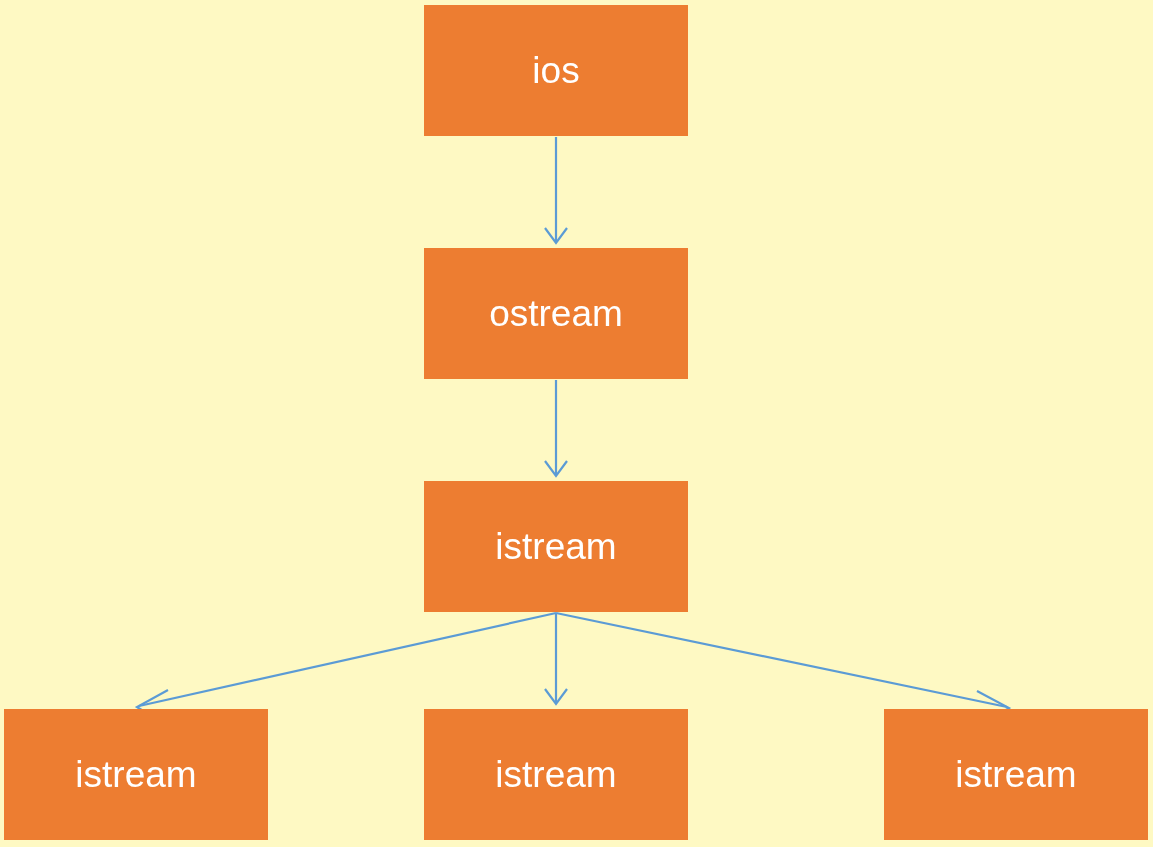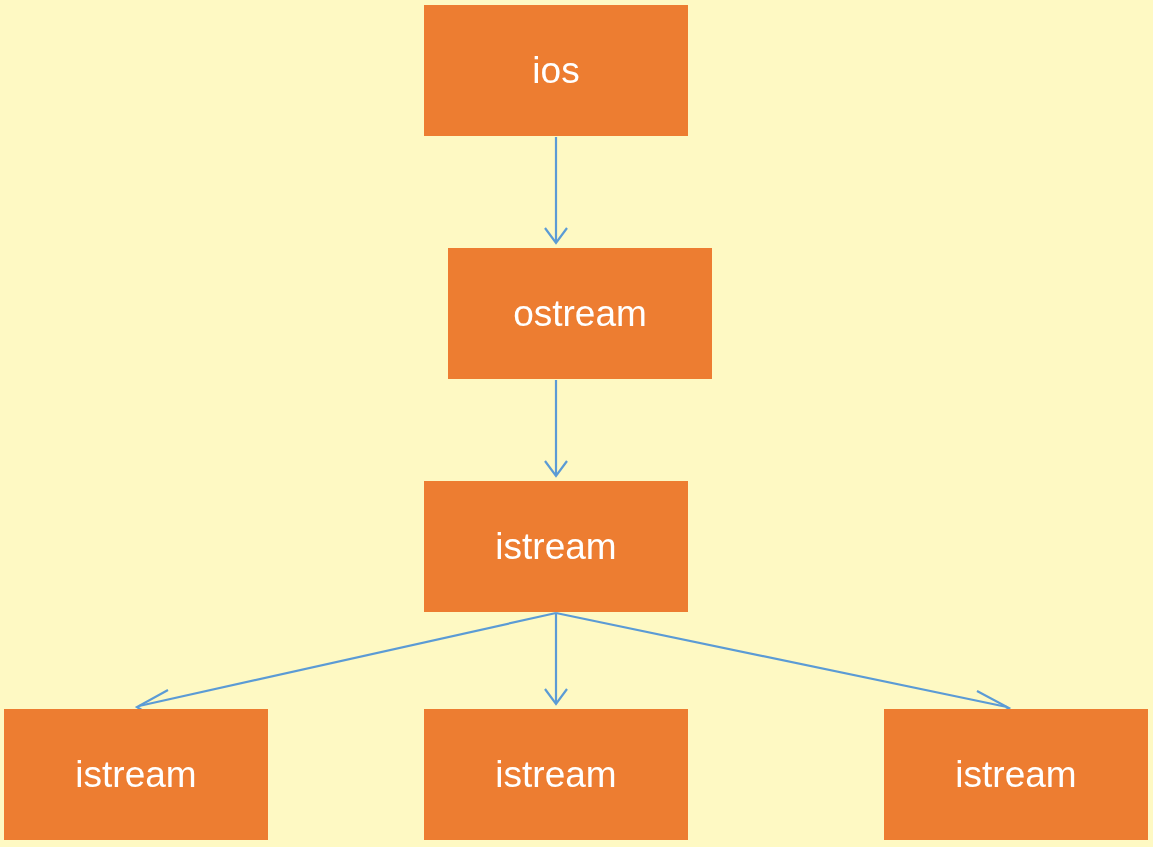--- a/index.html
+++ b/index.html
@@ -37,21 +37,21 @@
     color: #ffffff;
     font-family: "Liberation Sans", sans-serif;
     font-size: 37px;
     font-weight: normal;
     line-height: 1;
     letter-spacing: 0px;
     white-space: nowrap;
   }
   
   #node-ios      { left: 424px; top: 5px;   width: 264px; height: 131px; }
-  #node-ostream  { left: 448px; top: 248px; width: 264px; height: 131px; }
+  #node-ostream  { left: 424px; top: 248px; width: 264px; height: 131px; }
   #node-istream  { left: 424px; top: 481px; width: 264px; height: 131px; }
   #node-istream-left   { left: 4px;   top: 709px; width: 264px; height: 131px; }
   #node-istream-center { left: 424px; top: 709px; width: 264px; height: 131px; }
   #node-istream-right  { left: 884px; top: 709px; width: 264px; height: 131px; }
 </style>
 </head>
 <body>
 
 <div id="diagram-canvas">
 

